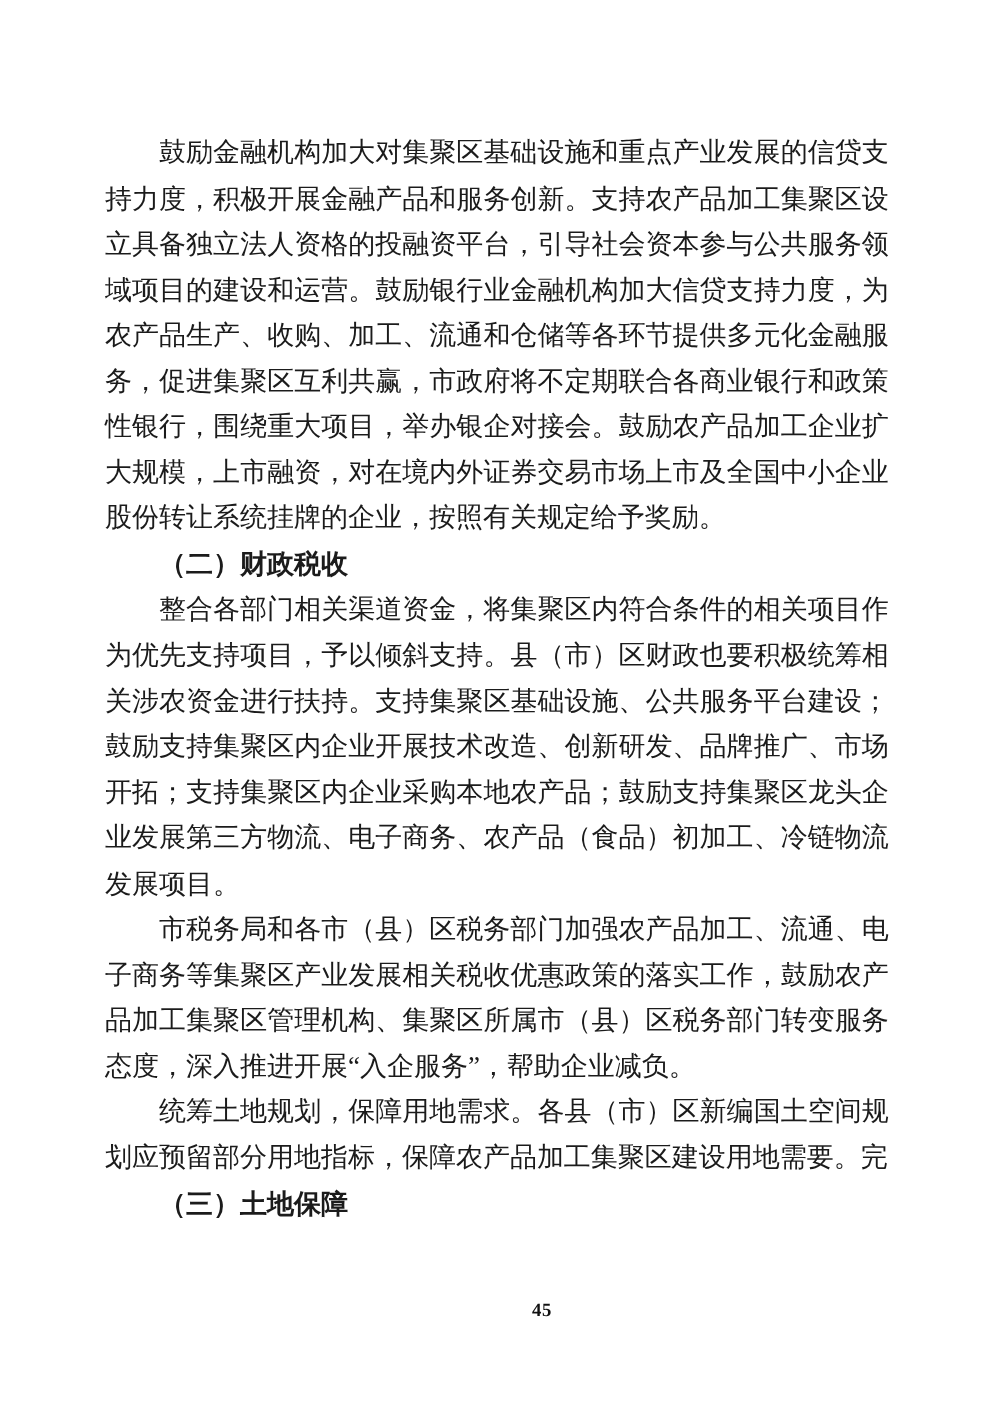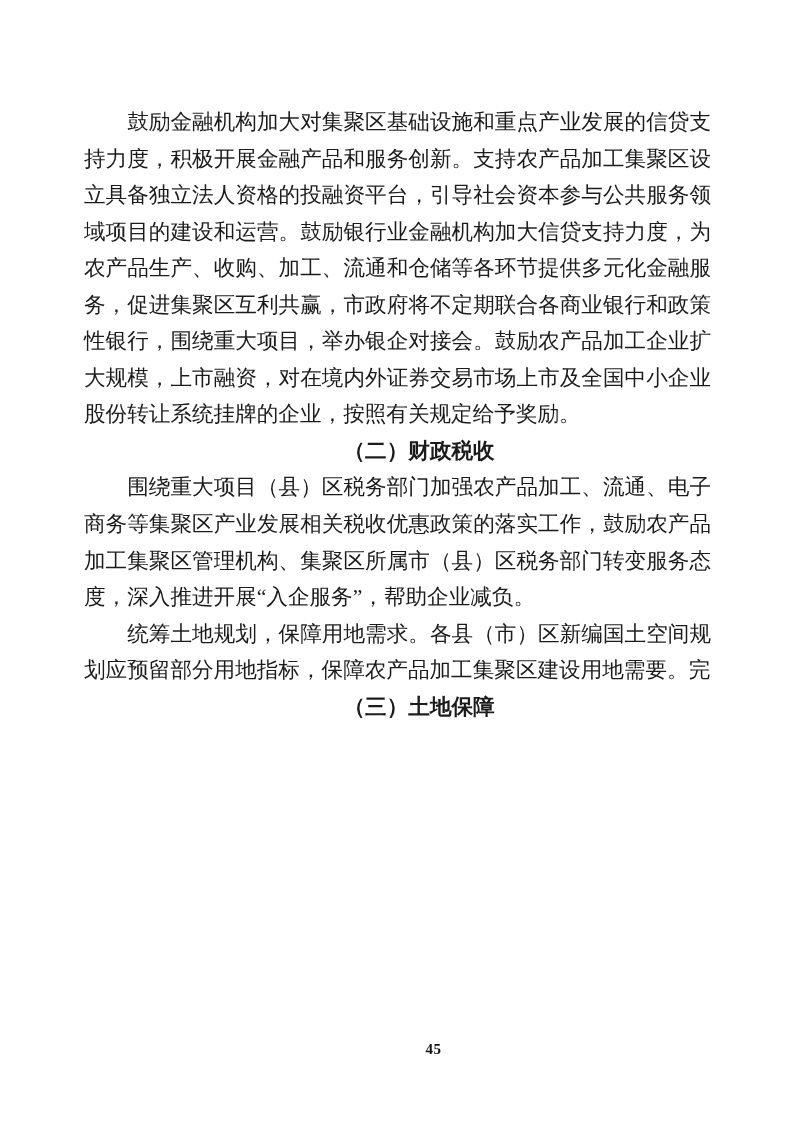--- a/index.html
+++ b/index.html
@@ -27,21 +27,21 @@
     text-justify: inter-character;
   }
   .block {
     margin: 0;
     padding: 0;
     text-indent: 2em;
     word-break: break-all;
   }
   .block.heading {
     font-weight: bold;
-    text-align: center;
+    text-align: left;
   }
   .page-number {
     position: absolute;
     top: 1041px;
     left: 0;
     width: 100%;
     text-align: center;
     color: #111111;
     font-size: 15px;
     font-weight: bold;
@@ -49,18 +49,19 @@
     letter-spacing: 0.5px;
   }
 </style>
 </head>
 <body>
 
 <div class="page">
   <div class="text-block" id="blocks">
       <div class="block body">鼓励金融机构加大对集聚区基础设施和重点产业发展的信贷支持力度，积极开展金融产品和服务创新。支持农产品加工集聚区设立具备独立法人资格的投融资平台，引导社会资本参与公共服务领域项目的建设和运营。鼓励银行业金融机构加大信贷支持力度，为农产品生产、收购、加工、流通和仓储等各环节提供多元化金融服务，促进集聚区互利共赢，市政府将不定期联合各商业银行和政策性银行，围绕重大项目，举办银企对接会。鼓励农产品加工企业扩大规模，上市融资，对在境内外证券交易市场上市及全国中小企业股份转让系统挂牌的企业，按照有关规定给予奖励。</div>
       <div class="block heading">（二）财政税收</div>
-      <div class="block body">围绕重大项目（县）区税务部门加强农产品加工、流通、电子商务等集聚区产业发展相关税收优惠政策的落实工作，鼓励农产品加工集聚区管理机构、集聚区所属市（县）区税务部门转变服务态度，深入推进开展“入企服务”，帮助企业减负。</div>
+      <div class="block body">整合各部门相关渠道资金，将集聚区内符合条件的相关项目作为优先支持项目，予以倾斜支持。县（市）区财政也要积极统筹相关涉农资金进行扶持。支持集聚区基础设施、公共服务平台建设；鼓励支持集聚区内企业开展技术改造、创新研发、品牌推广、市场开拓；支持集聚区内企业采购本地农产品；鼓励支持集聚区龙头企业发展第三方物流、电子商务、农产品（食品）初加工、冷链物流发展项目。</div>
+      <div class="block body">市税务局和各市（县）区税务部门加强农产品加工、流通、电子商务等集聚区产业发展相关税收优惠政策的落实工作，鼓励农产品加工集聚区管理机构、集聚区所属市（县）区税务部门转变服务态度，深入推进开展“入企服务”，帮助企业减负。</div>
       <div class="block body">统筹土地规划，保障用地需求。各县（市）区新编国土空间规划应预留部分用地指标，保障农产品加工集聚区建设用地需要。完</div>
       <div class="block heading">（三）土地保障</div>
     </div>
   <div class="page-number">45</div>
 </div>
 
 </body></html>

